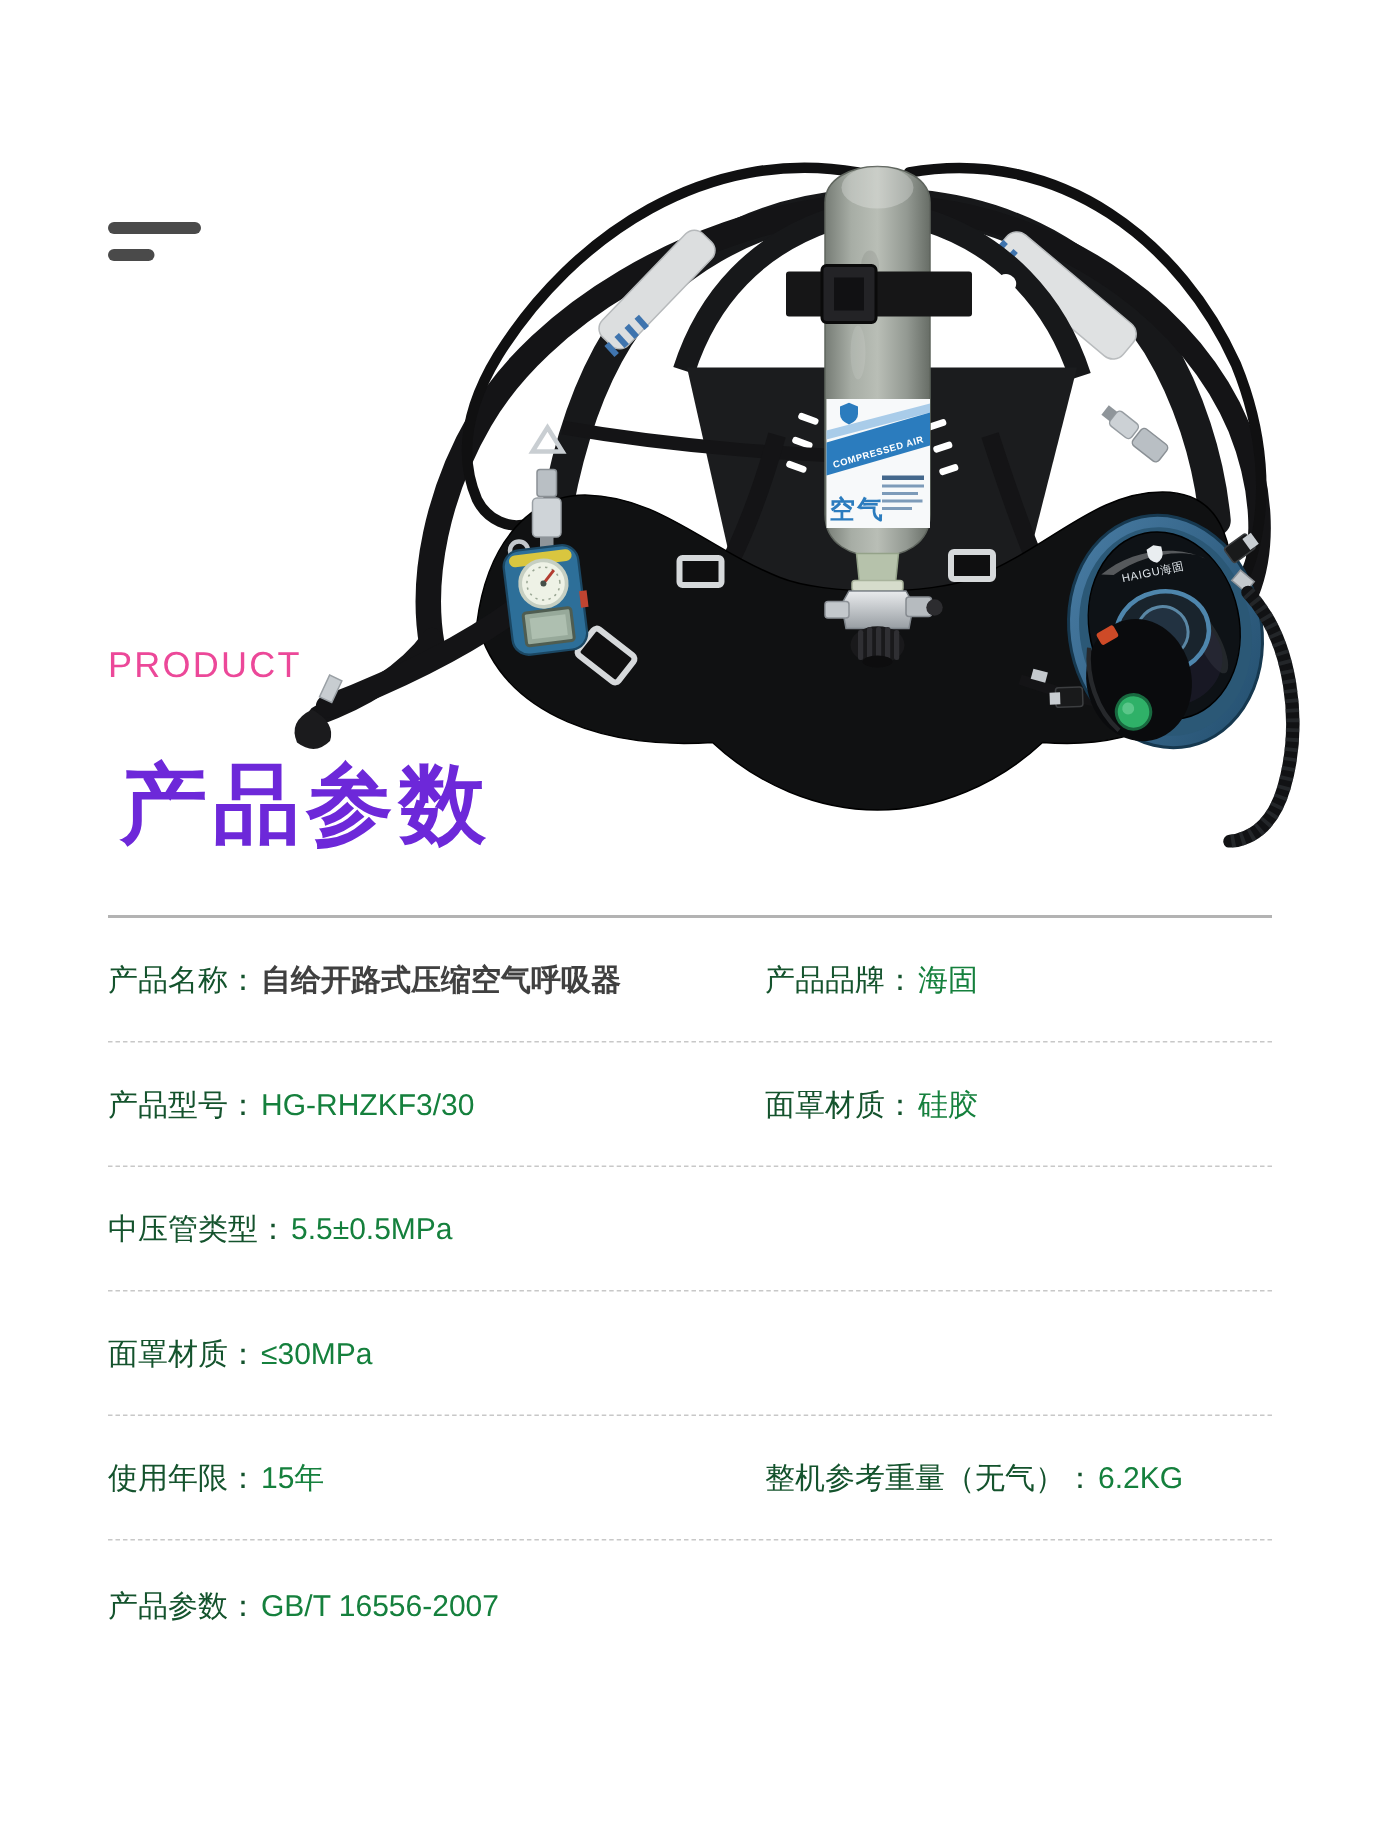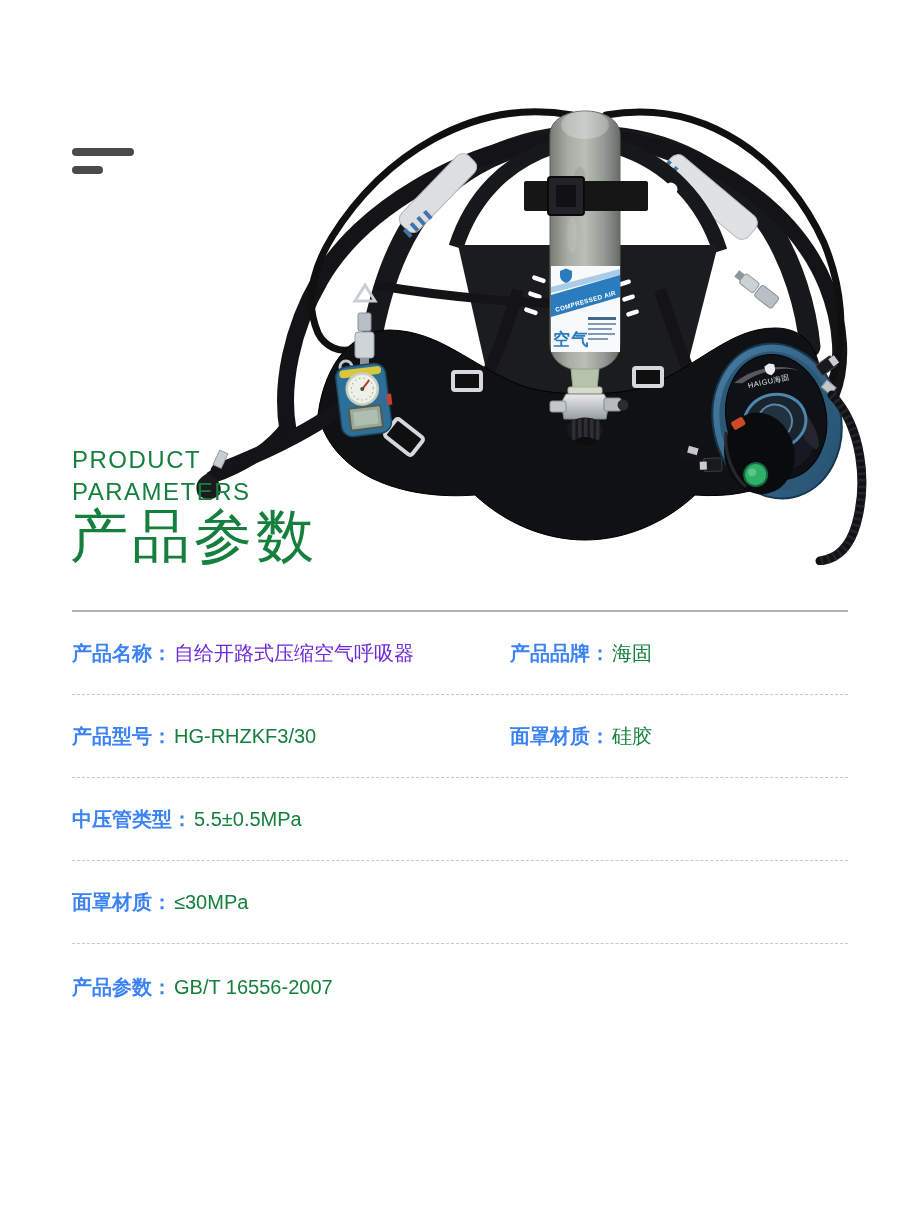--- a/index.html
+++ b/index.html
@@ -12,37 +12,37 @@
 
   
   .dash-mark{position:absolute;left:72px;top:148px;z-index:2;}
   .dash-mark .d1{display:block;width:62px;height:8px;border-radius:4px;background:#4a4a4a;}
   .dash-mark .d2{display:block;width:31px;height:8px;border-radius:4px;background:#4a4a4a;margin-top:10px;}
 
   
   .hero{position:absolute;left:120px;top:85px;width:760px;height:480px;z-index:0;pointer-events:none;}
 
   
-  .eyebrow{position:absolute;left:72px;top:444px;z-index:1;
-    font-size:24px;line-height:32px;letter-spacing:1.5px;color:#15803d;font-weight:400;}
-  .title{position:absolute;left:70px;top:498px;margin:0;z-index:1;
-    font-size:58px;font-weight:400;letter-spacing:4px;color:#15803d;}
+  .eyebrow{position:absolute;left:72px;top:428px;z-index:1;
+    font-size:24px;line-height:32px;letter-spacing:1.5px;color:#ec4899;font-weight:400;}
+  .title{position:absolute;left:80px;top:498px;margin:0;z-index:1;
+    font-size:58px;font-weight:700;letter-spacing:4px;color:#6d28d9;}
 
   .solid-divider{position:absolute;left:72px;top:610px;width:776px;height:2px;background:#b3b3b3;}
 
   
   .specs{position:absolute;left:72px;top:612px;width:776px;z-index:1;}
   .row{display:flex;align-items:center;height:82px;border-bottom:1px dashed #c8c8c8;}
   .row:last-child{border-bottom:none;height:86px;}
   .cell{white-space:nowrap;font-size:20px;}
   .cell.left{flex:0 0 438px;}
   .cell.right{flex:1;}
-  .lbl{font-weight:700;color:#3b82f6;}
+  .lbl{font-weight:400;color:#14532d;}
   .val{color:#15803d;font-weight:400;margin-left:2px;}
-  .val.emph{color:#6d28d9;font-weight:400;}
+  .val.emph{color:#404040;font-weight:700;}
 </style>
 </head>
 <body>
 
 <div class="page">
 
   <div class="dash-mark">
     <span class="d1"></span>
     <span class="d2"></span>
   </div>
@@ -236,21 +236,20 @@
       </g>
 
       <rect x="703" y="298" width="12" height="9" transform="rotate(40 709 302)" fill="#c3c8cc" stroke="#8d9298"></rect>
       <path d="M712,310 C742,342 748,398 736,440 C729,464 716,474 700,476" fill="none" stroke="#111214" stroke-width="9" stroke-linecap="round"></path>
       <path d="M712,310 C742,342 748,398 736,440 C729,464 716,474 700,476" fill="none" stroke="#33363a" stroke-width="9" stroke-dasharray="2.5 4" opacity="0.55"></path>
     </svg>
   </div>
 
   <div class="eyebrow">
     <div>PRODUCT</div>
-    <div>PARAMETERS</div>
   </div>
 
   <h1 class="title">产品参数</h1>
 
   <div class="solid-divider"></div>
 
   <div class="specs">
     <div class="row">
       <div class="cell left">
         <span class="lbl">产品名称：</span><span class="val emph">自给开路式压缩空气呼吸器</span>
@@ -272,18 +271,26 @@
         <span class="lbl">中压管类型：</span><span class="val">5.5±0.5MPa</span>
       </div>
     </div>
     <div class="row">
       <div class="cell right">
         <span class="lbl">面罩材质：</span><span class="val">≤30MPa</span>
       </div>
     </div>
     <div class="row">
       <div class="cell left">
+        <span class="lbl">使用年限：</span><span class="val">15年</span>
+      </div>
+      <div class="cell right">
+        <span class="lbl">整机参考重量（无气）：</span><span class="val">6.2KG</span>
+      </div>
+    </div>
+    <div class="row">
+      <div class="cell left">
         <span class="lbl">产品参数：</span><span class="val">GB/T 16556-2007</span>
       </div>
     </div>
   </div>
 
 </div>
 
 </body></html>

